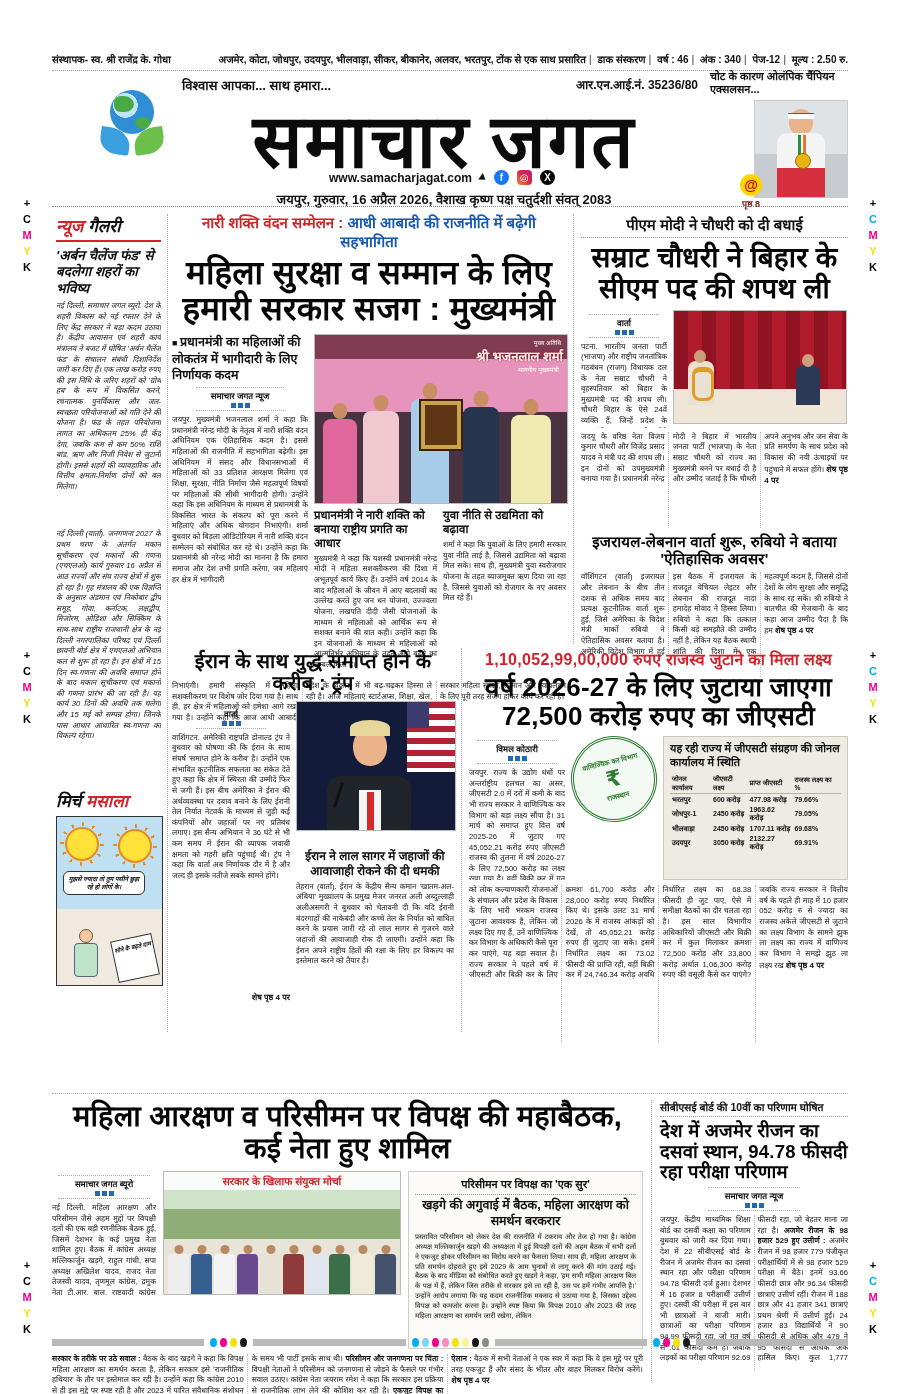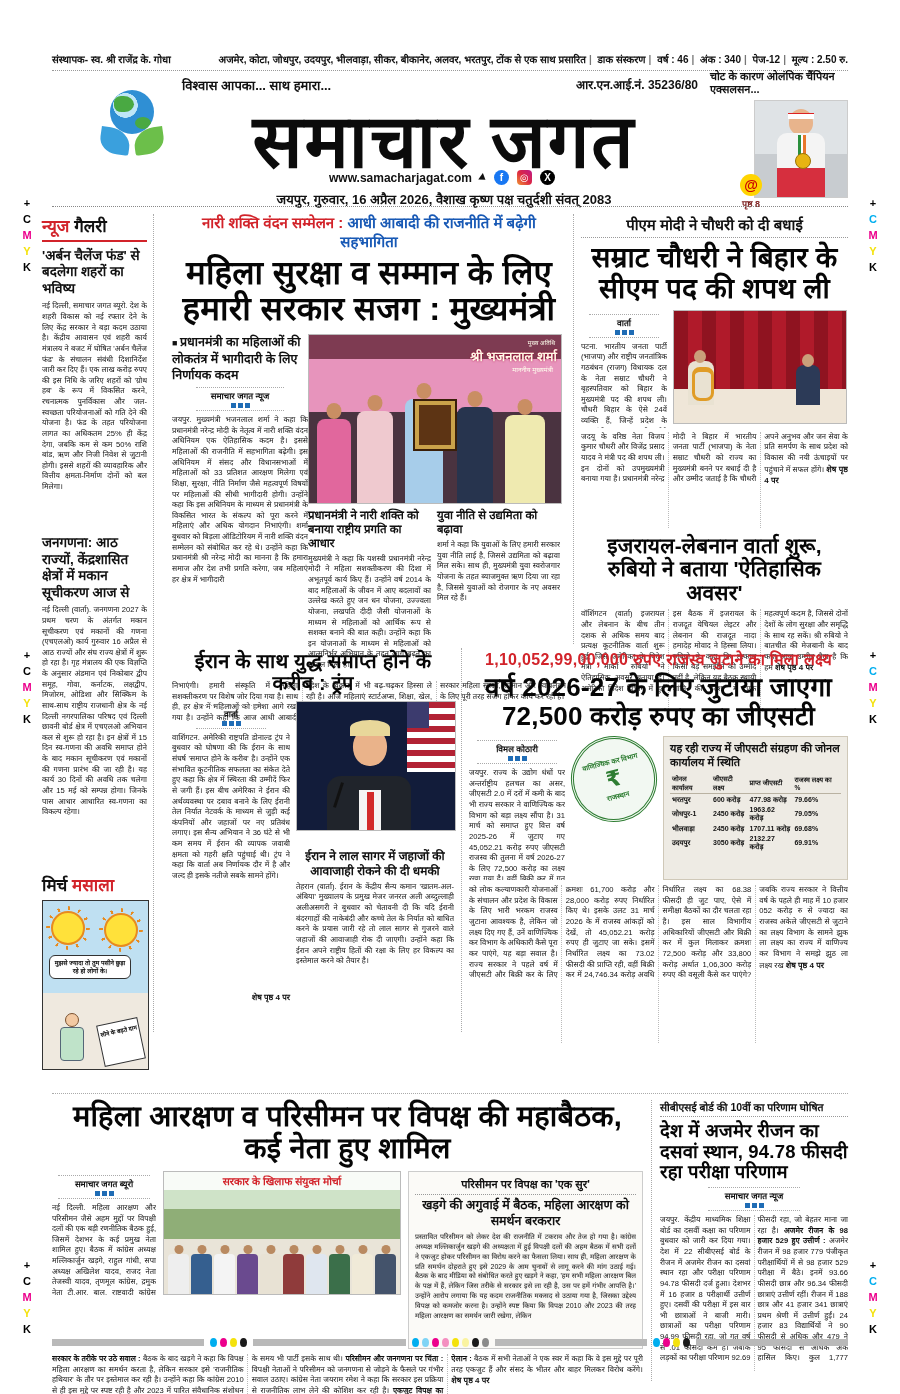--- a/index.html
+++ b/index.html
@@ -61,24 +61,24 @@
   .byline{width:88px;margin:4px auto;text-align:center;font-size:8.5px;font-weight:bold;
           border-top:1px dotted #aaa;border-bottom:1px dotted #aaa;padding:2px 0;}
   .sq3{display:flex;gap:2px;justify-content:center;margin-top:2px;}
   .sq3 i{width:5px;height:5px;background:#1f6cb5;}
   .body-txt{font-size:7.6px;line-height:1.4;text-align:justify;overflow:hidden;}
   .cols3{column-count:3;column-gap:8px;column-rule:1px dotted #bbb;}
   .cols4{column-count:4;column-gap:8px;column-rule:1px dotted #bbb;}
   .cont{font-weight:bold;text-align:right;font-size:8px;}
   .subhead-inline{font-weight:bold;}
   
-  .sidebar{position:absolute;left:42px;top:214px;width:112px;height:818px;border-right:1px dotted #aaa;padding-right:6px;box-sizing:border-box;}
+  .sidebar{position:absolute;left:56px;top:214px;width:112px;height:818px;border-right:1px dotted #aaa;padding-right:6px;box-sizing:border-box;font-style:italic;}
   .sb-head{font-size:17px;font-weight:900;border-bottom:2.5px solid #d2232a;padding-bottom:3px;margin-bottom:6px;}
   .sb-title{font-size:13.5px;font-weight:900;line-height:1.22;margin:6px 0 4px;}
-  .masala-head{font-size:17px;font-weight:900;margin:18px 0 4px;}
+  .masala-head{font-size:17px;font-weight:900;margin:10px 0 4px;}
   .cartoon{width:100%;height:168px;border:1px solid #333;position:relative;overflow:hidden;
            background:linear-gradient(180deg,#bfe0f2 0 55%,#efe9df 55% 100%);}
   .sun{position:absolute;width:30px;height:30px;border-radius:50%;background:#ffe13a;border:2px solid #e88b1f;}
   .sun:before{content:"";position:absolute;inset:-7px;border-radius:50%;
       background:repeating-conic-gradient(#e88b1f 0 6deg,transparent 6deg 30deg);-webkit-mask:radial-gradient(circle,transparent 58%,#000 59%);mask:radial-gradient(circle,transparent 58%,#000 59%);}
   .bubble{position:absolute;left:6px;top:54px;width:74px;background:#fff;border:1px solid #333;border-radius:6px;
           font-size:6.3px;font-weight:bold;padding:3px;text-align:center;line-height:1.25;}
   .toon-man{position:absolute;left:16px;bottom:8px;width:26px;height:48px;}
   .toon-head{width:12px;height:12px;border-radius:50%;background:#f3c9a2;margin:0 auto;border:1px solid #7a5230;}
   .toon-body{width:22px;height:32px;background:#bfe3c9;border:1px solid #567;border-radius:4px;margin:0 auto;}
@@ -89,21 +89,21 @@
   .cm-block{width:402px;border-right:1px dotted #aaa;padding-right:7px;box-sizing:border-box;}
   .ri-block{width:274px;padding-left:7px;box-sizing:border-box;}
   .rowB{position:absolute;left:172px;top:648px;width:676px;height:384px;display:flex;}
   .iran-block{width:290px;border-right:1px dotted #aaa;padding-right:7px;box-sizing:border-box;}
   .gst-block{width:386px;padding-left:7px;box-sizing:border-box;}
   .bottomrow{position:absolute;left:52px;top:1093px;width:796px;height:288px;display:flex;border-top:1px dotted #aaa;padding-top:6px;box-sizing:border-box;}
   .opp-block{width:600px;border-right:1px dotted #aaa;padding-right:8px;box-sizing:border-box;}
   .cbse-block{width:196px;padding-left:8px;box-sizing:border-box;}
   
   .cm-hl{font-size:33px;margin:3px 0 6px;}
-  .cm-flex{display:flex;}
+  .cm-flex{display:flex;gap:6px;}
   .cm-left{width:136px;}
   .cm-bullet{font-size:12.5px;font-weight:900;line-height:1.3;}
   .cm-bullet:before{content:"■ ";color:#111;font-size:9px;}
   .cm-right{width:252px;}
   .cm-photo{width:252px;height:168px;position:relative;overflow:hidden;border:1px solid #bbb;
       background:linear-gradient(180deg,#7e3b52 0 14%,#e794bc 14% 46%,#4a3340 46% 100%);}
   .banner-tag{position:absolute;right:6px;top:4px;font-size:6px;color:#ffe;}
   .banner-name{position:absolute;right:4px;top:12px;font-size:13px;font-weight:900;color:#fff8e6;text-shadow:0 0 2px #a03;}
   .banner-sub{position:absolute;right:8px;top:30px;font-size:6.5px;color:#ffe;}
   .person{position:absolute;bottom:0;border-radius:8px 8px 0 0;}
@@ -118,21 +118,21 @@
   .bi-flex{display:flex;gap:6px;}
   .bi-left{width:86px;}
   .bi-photo{width:172px;height:112px;position:relative;overflow:hidden;border:1px solid #bbb;
      background:repeating-linear-gradient(90deg,#8f1320 0 14px,#b01a2a 14px 28px);}
   .bi-stage{position:absolute;bottom:0;left:0;right:0;height:34px;background:#efe6d8;}
   .bi-garland{position:absolute;left:14px;bottom:18px;width:26px;height:44px;background:#e9e2d2;border-radius:8px 8px 0 0;}
   .bi-garland:after{content:"";position:absolute;left:4px;top:6px;width:16px;height:26px;border-radius:8px;border:3px solid #e09c27;border-top-width:5px;}
   .bi-man2{position:absolute;right:26px;bottom:18px;width:24px;height:40px;background:#2c3a57;border-radius:8px 8px 0 0;}
   .bi-head{position:absolute;width:12px;height:13px;border-radius:50%;background:#caa07a;}
   
-  .il-hl{font-size:21px;margin:6px 0 5px;}
+  .il-hl{font-size:15px;margin:6px 0 5px;}
   
   .ir-hl{font-size:20px;margin:2px 0 6px;}
   .ir-flex{display:flex;gap:6px;}
   .ir-left{width:118px;}
   .ir-right{width:158px;}
   .tr-photo{width:158px;height:128px;position:relative;overflow:hidden;border:1px solid #bbb;
      background:linear-gradient(180deg,#121c3a 0 100%);}
   .tr-flag{position:absolute;right:0;top:0;width:48px;height:70px;
      background:repeating-linear-gradient(180deg,#b22234 0 6px,#fff 6px 12px);}
   .tr-flag:before{content:"";position:absolute;left:0;top:0;width:22px;height:26px;background:#3c3b6e;}
@@ -281,21 +281,20 @@
     </div>
   </div>
   <div class="mast-rule"></div>
 
   <aside class="sidebar">
     <div class="sb-head">
       <span class="k-red">न्यूज</span><span> गैलरी</span>
     </div>
     <div class="sb-title">'अर्बन चैलेंज फंड' से बदलेगा शहरों का भविष्य</div>
     <div class="body-txt" style="height:228px;">नई दिल्ली, समाचार जगत ब्यूरो. देश के शहरी विकास को नई रफ्तार देने के लिए केंद्र सरकार ने बड़ा कदम उठाया है। केंद्रीय आवासन एवं शहरी कार्य मंत्रालय ने बजट में घोषित 'अर्बन चैलेंज फंड' के संचालन संबंधी दिशानिर्देश जारी कर दिए हैं। एक लाख करोड़ रुपए की इस निधि के जरिए शहरों को 'ग्रोथ हब' के रूप में विकसित करने, रचनात्मक पुनर्विकास और जल-स्वच्छता परियोजनाओं को गति देने की योजना है। फंड के तहत परियोजना लागत का अधिकतम 25% ही केंद्र देगा, जबकि कम से कम 50% राशि बांड, ऋण और निजी निवेश से जुटानी होगी। इससे शहरों की व्यावहारिक और वित्तीय क्षमता-निर्माण दोनों को बल मिलेगा।</div>
-    <div class="sb-title">जनगणना: आठ राज्यों, केंद्रशासित क्षेत्रों में मकान सूचीकरण आज से</div>
     <div class="body-txt" style="height:250px;">नई दिल्ली (वार्ता). जनगणना 2027 के प्रथम चरण के अंतर्गत मकान सूचीकरण एवं मकानों की गणना (एचएलओ) कार्य गुरुवार 16 अप्रैल से आठ राज्यों और संघ राज्य क्षेत्रों में शुरू हो रहा है। गृह मंत्रालय की एक विज्ञप्ति के अनुसार अंडमान एवं निकोबार द्वीप समूह, गोवा, कर्नाटक, लक्षद्वीप, मिजोरम, ओडिशा और सिक्किम के साथ-साथ राष्ट्रीय राजधानी क्षेत्र के नई दिल्ली नगरपालिका परिषद एवं दिल्ली छावनी बोर्ड क्षेत्र में एचएलओ अभियान कल से शुरू हो रहा है। इन क्षेत्रों में 15 दिन स्व-गणना की अवधि समाप्त होने के बाद मकान सूचीकरण एवं मकानों की गणना प्रारंभ की जा रही है। यह कार्य 30 दिनों की अवधि तक चलेगा और 15 मई को सम्पन्न होगा। जिनके पास आधार आधारित स्व-गणना का विकल्प रहेगा।</div>
     <div class="masala-head">
       <span>मिर्च </span><span class="k-red">मसाला</span>
     </div>
     <div class="cartoon">
       <div class="sun" style="left:8px;top:10px;"></div>
       <div class="sun" style="right:10px;top:12px;"></div>
       <div class="bubble">मुझसे ज्यादा तो तुम पसीने छुड़ा रहे हो लोगों के।</div>
       <div class="toon-man">
         <div class="toon-head"></div>

